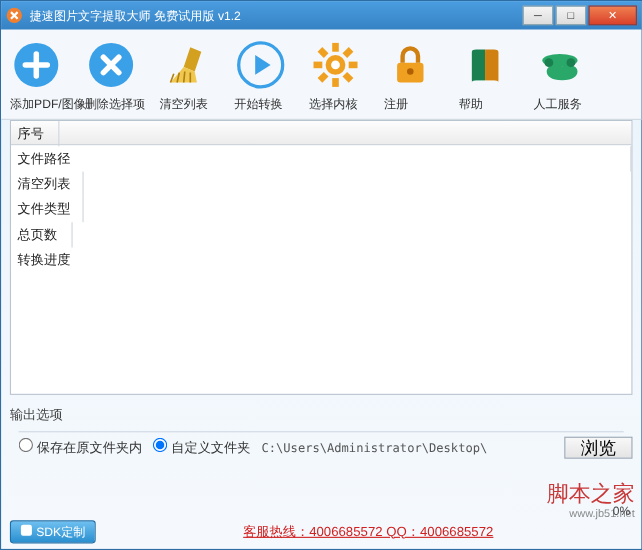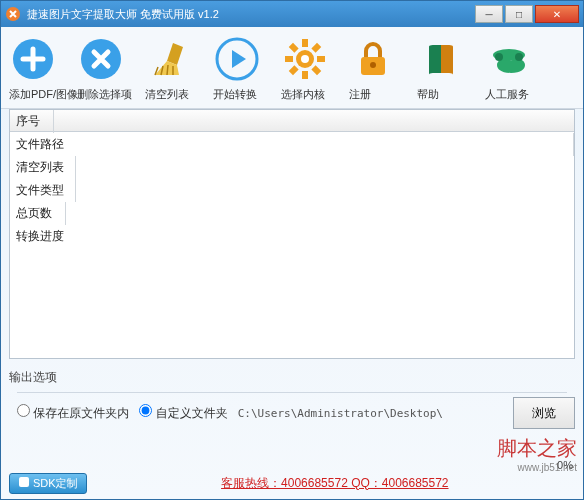--- a/index.html
+++ b/index.html
@@ -27,21 +27,21 @@
 .th.c5 { width: 56px; }
 .th.c6 { width: 66px; border-right: none; }
 .panel { margin: 6px 8px 0; font-size: 12px; color: #333; }
 .panel .label { padding: 4px 0; color: #444; }
 .optrow { display: flex; align-items: center; gap: 18px; padding: 2px 0 6px 8px; }
 .optrow label { display: flex; align-items: center; gap: 4px; }
 .optrow input[type=radio] { margin: 0; }
 .disabled { color: #9a9a9a; }
 .pathrow { display: flex; align-items: center; gap: 10px; padding: 2px 0 4px 8px; }
 .pathrow .path { flex: 1; color: #555; font-family: Consolas, monospace; font-size: 11px; }
-.browse { width: 62px; height: 32px; background: linear-gradient(#f8f8f8,#e4e4e4); border: 1px solid #9aa6b2; font-size: 12px; cursor: pointer; }
+.browse { width: 62px; height: 20px; background: linear-gradient(#f8f8f8,#e4e4e4); border: 1px solid #9aa6b2; font-size: 16px; cursor: pointer; }
 .sep { border-top: 1px solid #cfd8e2; margin: 2px 8px; }
 .footer { position: absolute; bottom: 4px; left: 8px; right: 8px; display: flex; align-items: center; gap: 8px; height: 24px; }
 .qqbtn { background: linear-gradient(#ffe08a,#ffc933); border: 1px solid #e0a020; border-radius: 3px; padding: 2px 8px; font-size: 11px; display: flex; align-items: center; gap: 3px; cursor: pointer; }
 .sdkbtn { background: linear-gradient(#6ec0f0,#2a8fd0); border: 1px solid #1f6fa8; border-radius: 3px; padding: 2px 8px; font-size: 11px; color: #fff; display: flex; align-items: flex-start; gap: 3px; cursor: pointer; }
 .hotline { color: #d02020; font-size: 12px; text-decoration: underline; flex: 1; text-align: center; }
 .watermark { position: absolute; right: 6px; bottom: 26px; color: #c83838; font-size: 20px; font-family: KaiTi, STKaiti, serif; pointer-events: none; }
 .watermark .url { font-size: 10px; color: #888; display: block; text-align: right; font-family: sans-serif; }
 .pct { font-size: 11px; color: #444; position: absolute; right: 10px; bottom: 28px; }
 </style>
 </head>

